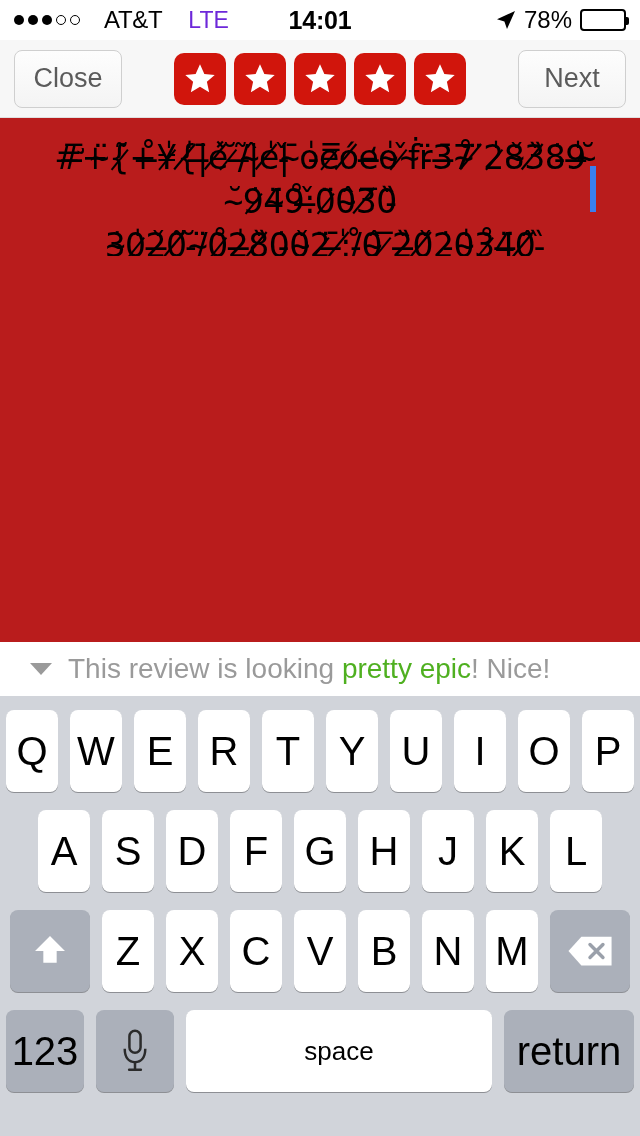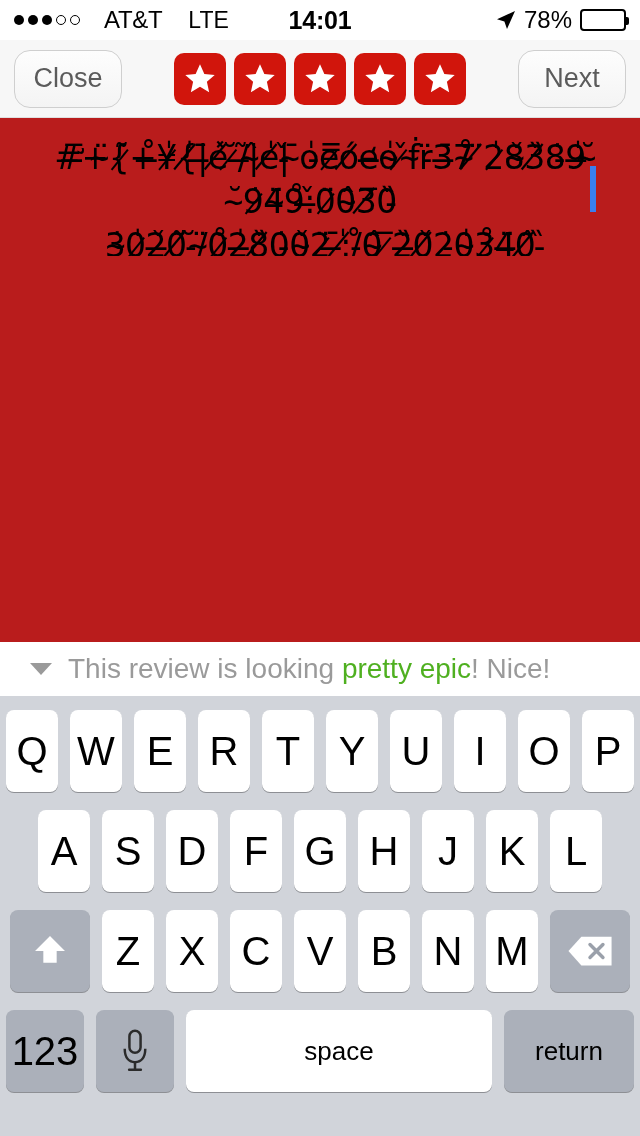--- a/index.html
+++ b/index.html
@@ -48,21 +48,21 @@
     box-sizing: border-box;
   }
   .carrier {
     font-size: 24px;
     color: #000;
     letter-spacing: -0.3px;
     line-height: 1;
   }
   .net-type {
     font-size: 23px;
-    color: #000000;
+    color: #6d28d9;
     line-height: 1;
     margin-left: 2px;
   }
   .status-center {
     position: absolute;
     left: 0; right: 0;
     text-align: center;
     font-size: 25px;
     font-weight: bold;
     color: #000;
@@ -121,21 +121,21 @@
     align-items: center;
     justify-content: space-between;
     padding: 0 14px;
     box-sizing: border-box;
     position: relative;
   }
   .nav-btn {
     min-width: 108px;
     height: 58px;
     border: 1px solid #cfcfcf;
-    border-radius: 16px;
+    border-radius: 8px;
     background: linear-gradient(#fdfdfd, #f4f4f4);
     color: #5b5b5b;
     font-size: 27px;
     display: flex;
     align-items: center;
     justify-content: center;
     box-sizing: border-box;
     padding: 0 14px;
   }
   .stars {
@@ -248,21 +248,21 @@
   }
   .key.dark {
     background: #abb0ba;
     box-shadow: 0 1px 0 #8d8f94;
   }
   .key.shift { width: 80px; }
   .key.backspace { width: 80px; }
   .key.num { width: 78px; font-size: 40px; }
   .key.mic { width: 78px; }
   .key.space { width: 306px; font-size: 26px; }
-  .key.return { width: 130px; font-size: 26px; }
+  .key.return { width: 130px; font-size: 40px; }
   .key svg { display: block; }
 </style>
 </head>
 <body>
 
 <div class="status-bar">
   <div class="status-left">
     <div class="signal-dots">
       <span class="dot"></span>
       <span class="dot"></span>

